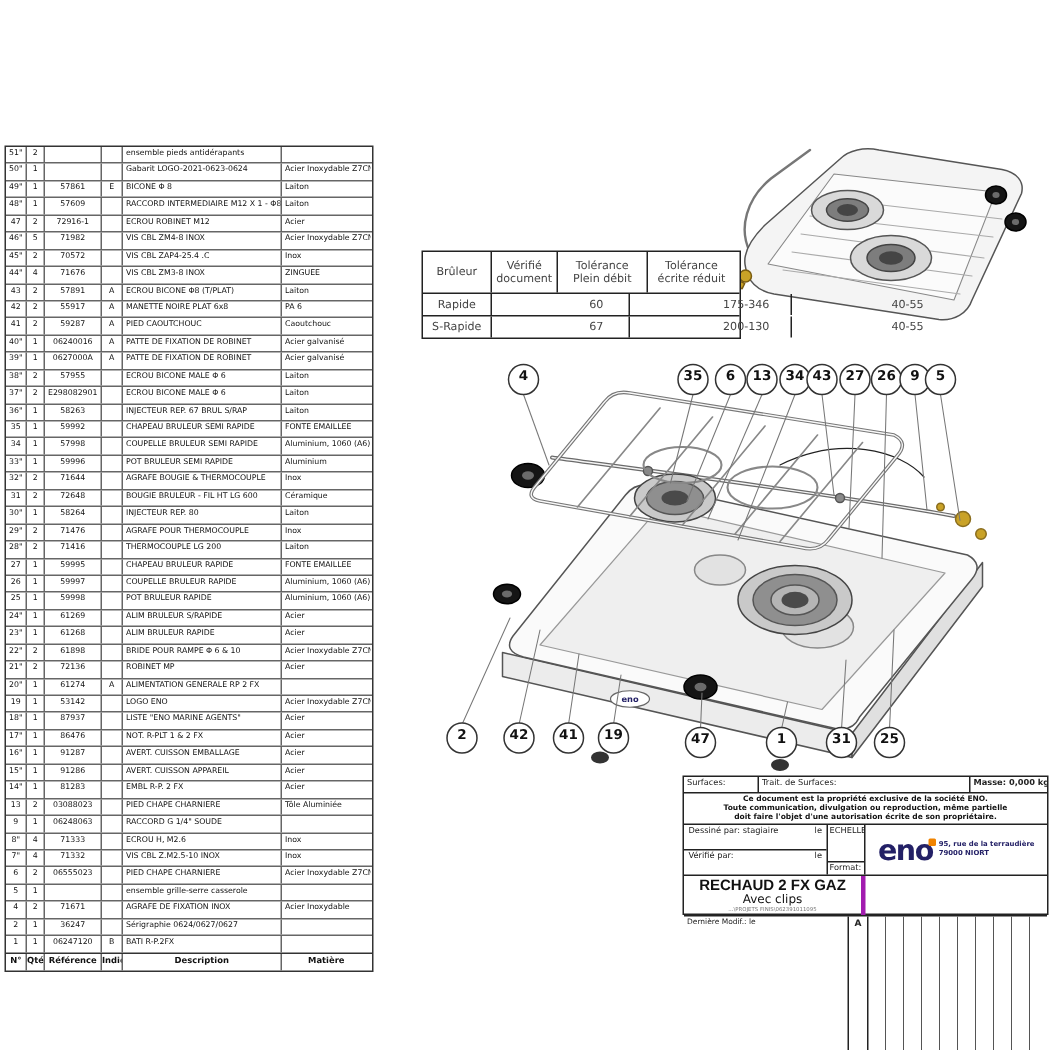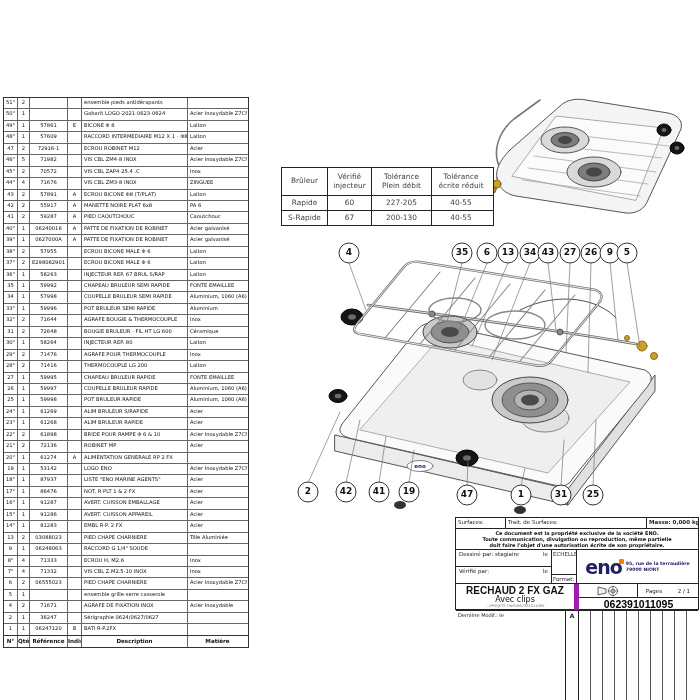--- a/index.html
+++ b/index.html
@@ -11,21 +11,21 @@
   .pt-row:first-child{border-top:none;}
   .pt-c{border-right:1px solid #666;font-size:5.2px;line-height:9.4px;white-space:nowrap;overflow:hidden;
         text-align:center;color:#111;}
   .pt-c:last-child{border-right:none;}
   .pt-c.l{text-align:left;padding-left:2px;}
   .pt-header{border-top:1.4px solid #333;height:11px;font-weight:bold;}
   .pt-header .pt-c{font-size:5.6px;line-height:10.5px;}
   
   #spec-table{position:absolute;left:281px;top:167px;width:211px;border:1.5px solid #222;background:#fff;}
   .sp-head{display:grid;grid-template-columns:46px 44px 60px 58px;height:27px;}
-  .sp-row{display:grid;grid-template-columns:46px 44px 60px 58px;height:14px;border-top:1.2px solid #222;}
+  .sp-row{display:grid;grid-template-columns:46px 44px 60px 58px;height:14px;border-top:1.2px solid #222;gap:48px;}
   .sp-c{border-right:1px solid #222;font-size:7.4px;color:#444;text-align:center;display:flex;
         flex-direction:column;justify-content:center;line-height:8.6px;overflow:hidden;}
   .sp-c:last-child{border-right:none;}
   
   .balloon{position:absolute;width:19px;height:19px;border:1.3px solid #333;border-radius:50%;
            background:#fff;font-size:9px;font-weight:bold;color:#111;text-align:center;
            line-height:17px;transform:translate(-50%,-50%);z-index:5;}
   
   #title-block{position:absolute;left:455px;top:517px;width:242px;height:91px;border:1.4px solid #222;
                background:#fff;font-size:5.5px;color:#222;}
@@ -42,21 +42,21 @@
   .tb-sign>div:first-child{border-bottom:1px solid #222;}
   .tb-scale{width:24px;border-right:1px solid #222;display:flex;flex-direction:column;}
   .tb-scale>div{padding:1px 1px;white-space:nowrap;overflow:hidden;}
   .tb-scale>div:first-child{flex:1;border-bottom:1px solid #222;}
   .tb-logo{flex:1;display:flex;align-items:center;justify-content:center;gap:4px;}
   .eno-word{font-size:19px;font-weight:bold;color:#232066;letter-spacing:-1px;line-height:18px;
             font-family:"DejaVu Sans",sans-serif;position:relative;}
   .eno-dot{position:absolute;right:-2px;top:1px;width:5px;height:5px;background:#f08300;border-radius:1px;}
   .eno-addr{font-size:4.6px;color:#232066;font-weight:bold;line-height:6px;text-align:left;}
   .tb-bot{display:flex;height:26px;border-bottom:1px solid #222;}
-  .tb-title{width:118px;border-right:5px solid #a21caf;text-align:center;overflow:hidden;}
+  .tb-title{width:118px;border-right:3px solid #a21caf;text-align:center;overflow:hidden;}
   .tb-doc-title{font-size:10px;font-weight:bold;color:#111;line-height:11px;margin-top:1px;
                 font-family:"Liberation Sans",sans-serif;}
   .tb-doc-sub{font-size:8px;font-weight:normal;color:#111;line-height:8px;}
   .tb-path{font-size:3.6px;color:#777;line-height:5px;white-space:nowrap;overflow:hidden;}
   .tb-projpages{flex:1;display:flex;flex-direction:column;}
   .tb-pp-top{flex:1;display:flex;border-bottom:1px solid #222;}
   .tb-proj{width:58px;border-right:1px solid #222;display:flex;align-items:center;justify-content:center;gap:3px;}
   .tb-pages{flex:1;display:flex;align-items:center;justify-content:space-around;font-size:5.5px;}
   .tb-partnum{height:12px;display:flex;align-items:center;justify-content:center;
               font-family:"Liberation Sans",sans-serif;font-size:10.5px;font-weight:bold;color:#000;}
@@ -580,36 +580,36 @@
   </div>
 
   <div id="spec-table">
     <div class="sp-head">
       <div class="sp-c">
           <span>Brûleur</span>
           <span></span>
         </div>
       <div class="sp-c">
           <span>Vérifié</span>
-          <span>injecteur</span>
+          <span>document</span>
         </div>
       <div class="sp-c">
           <span>Tolérance</span>
           <span>Plein débit</span>
         </div>
       <div class="sp-c">
           <span>Tolérance</span>
           <span>écrite réduit</span>
         </div>
     </div>
     <div>
         <div class="sp-row">
         <div class="sp-c">Rapide</div>
         <div class="sp-c">60</div>
-        <div class="sp-c">227-205</div>
+        <div class="sp-c">175-346</div>
         <div class="sp-c">40-55</div>
       </div>
         <div class="sp-row">
         <div class="sp-c">S-Rapide</div>
         <div class="sp-c">67</div>
         <div class="sp-c">200-130</div>
         <div class="sp-c">40-55</div>
       </div>
       </div>
   </div>
@@ -666,37 +666,20 @@
           <div>79000 NIORT</div>
         </div>
       </div>
     </div>
     <div class="tb-bot">
       <div class="tb-title">
         <div class="tb-doc-title">RECHAUD 2 FX GAZ</div>
         <div class="tb-doc-sub">Avec clips</div>
         <div class="tb-path">...\PROJETS FINIS\062391011095</div>
       </div>
-      <div class="tb-projpages">
-        <div class="tb-pp-top">
-          <div class="tb-proj">
-            <svg width="22" height="12" viewBox="0 0 22 12" style="position:static">
-              <path d="M1,2 L9,4 L9,8 L1,10 Z" fill="#eee" stroke="#444" stroke-width="0.8"></path>
-              <circle cx="16" cy="6" r="4.5" fill="none" stroke="#444" stroke-width="0.8"></circle>
-              <circle cx="16" cy="6" r="2" fill="none" stroke="#444" stroke-width="0.8"></circle>
-              <path d="M10.5,6 L21.5,6 M16,0.5 L16,11.5" stroke="#444" stroke-width="0.5"></path>
-            </svg>
-          </div>
-          <div class="tb-pages">
-            <span>Pages</span>
-            <span>2 / 1</span>
-          </div>
-        </div>
-        <div class="tb-partnum">062391011095</div>
-      </div>
     </div>
     <div class="tb-strip">
       <div class="tb-modif">Dernière Modif.: le</div>
       <div class="tb-rev-a">A</div>
       <div class="tb-rev-boxes"></div>
     </div>
   </div>
 
 </div>
 

